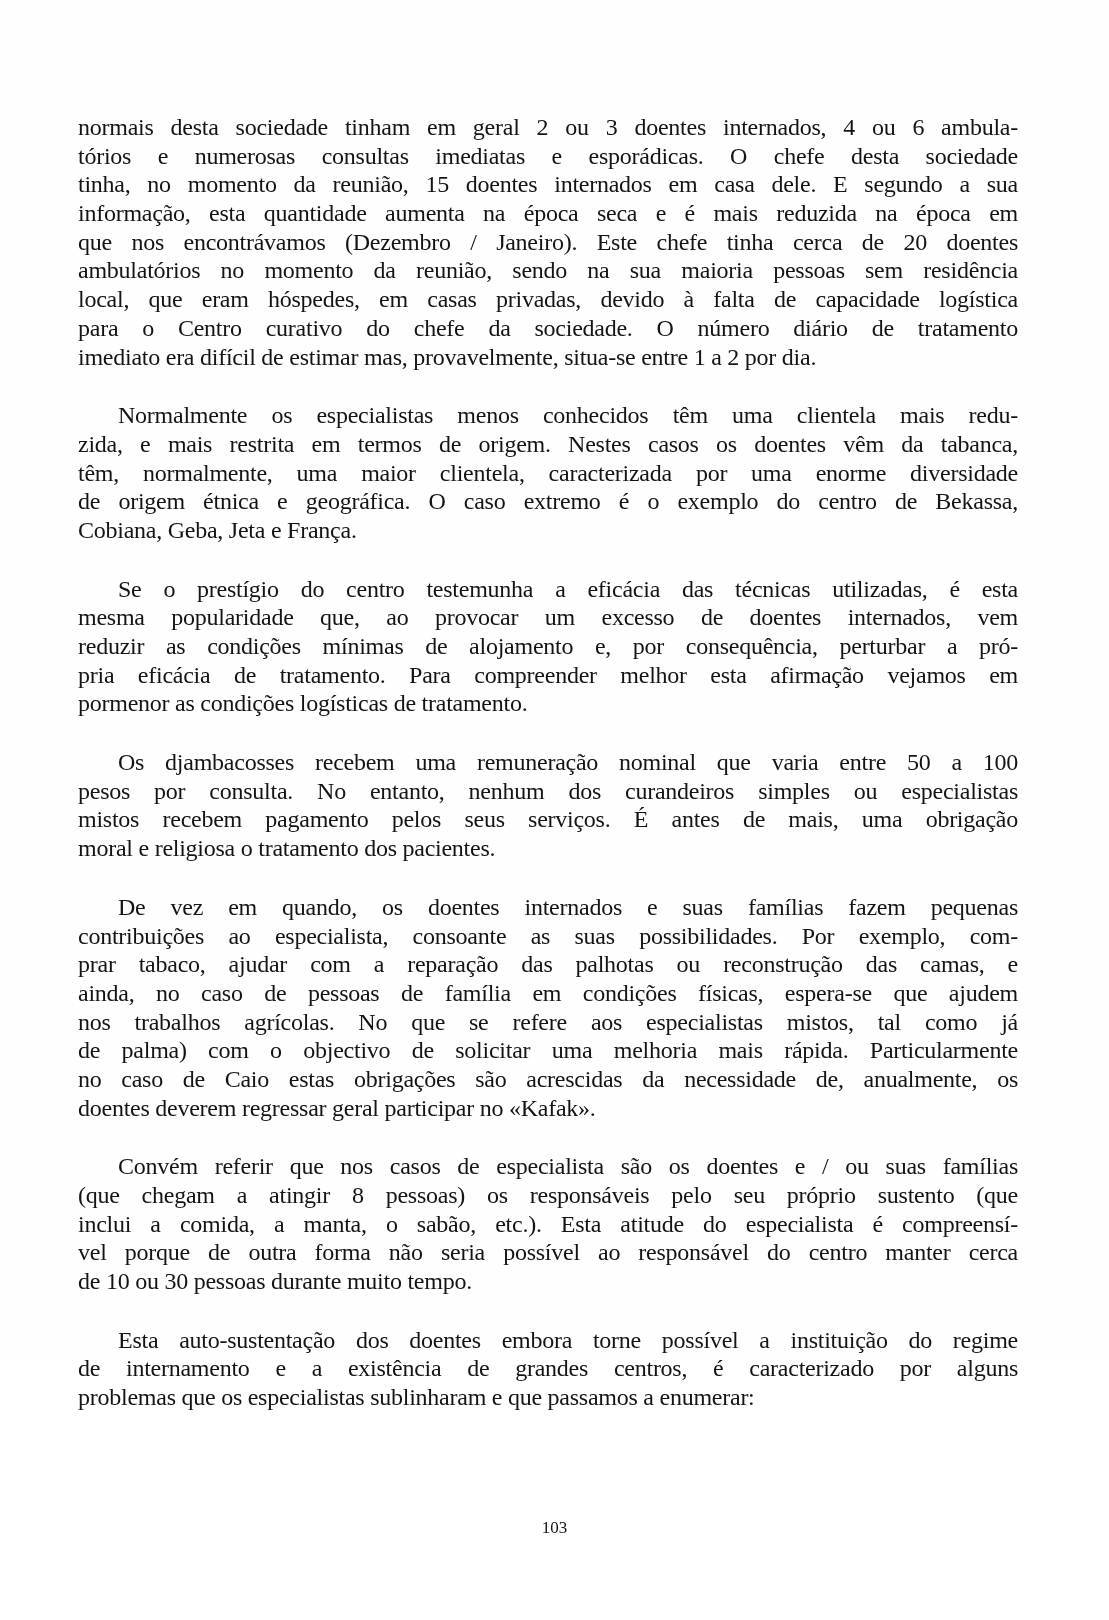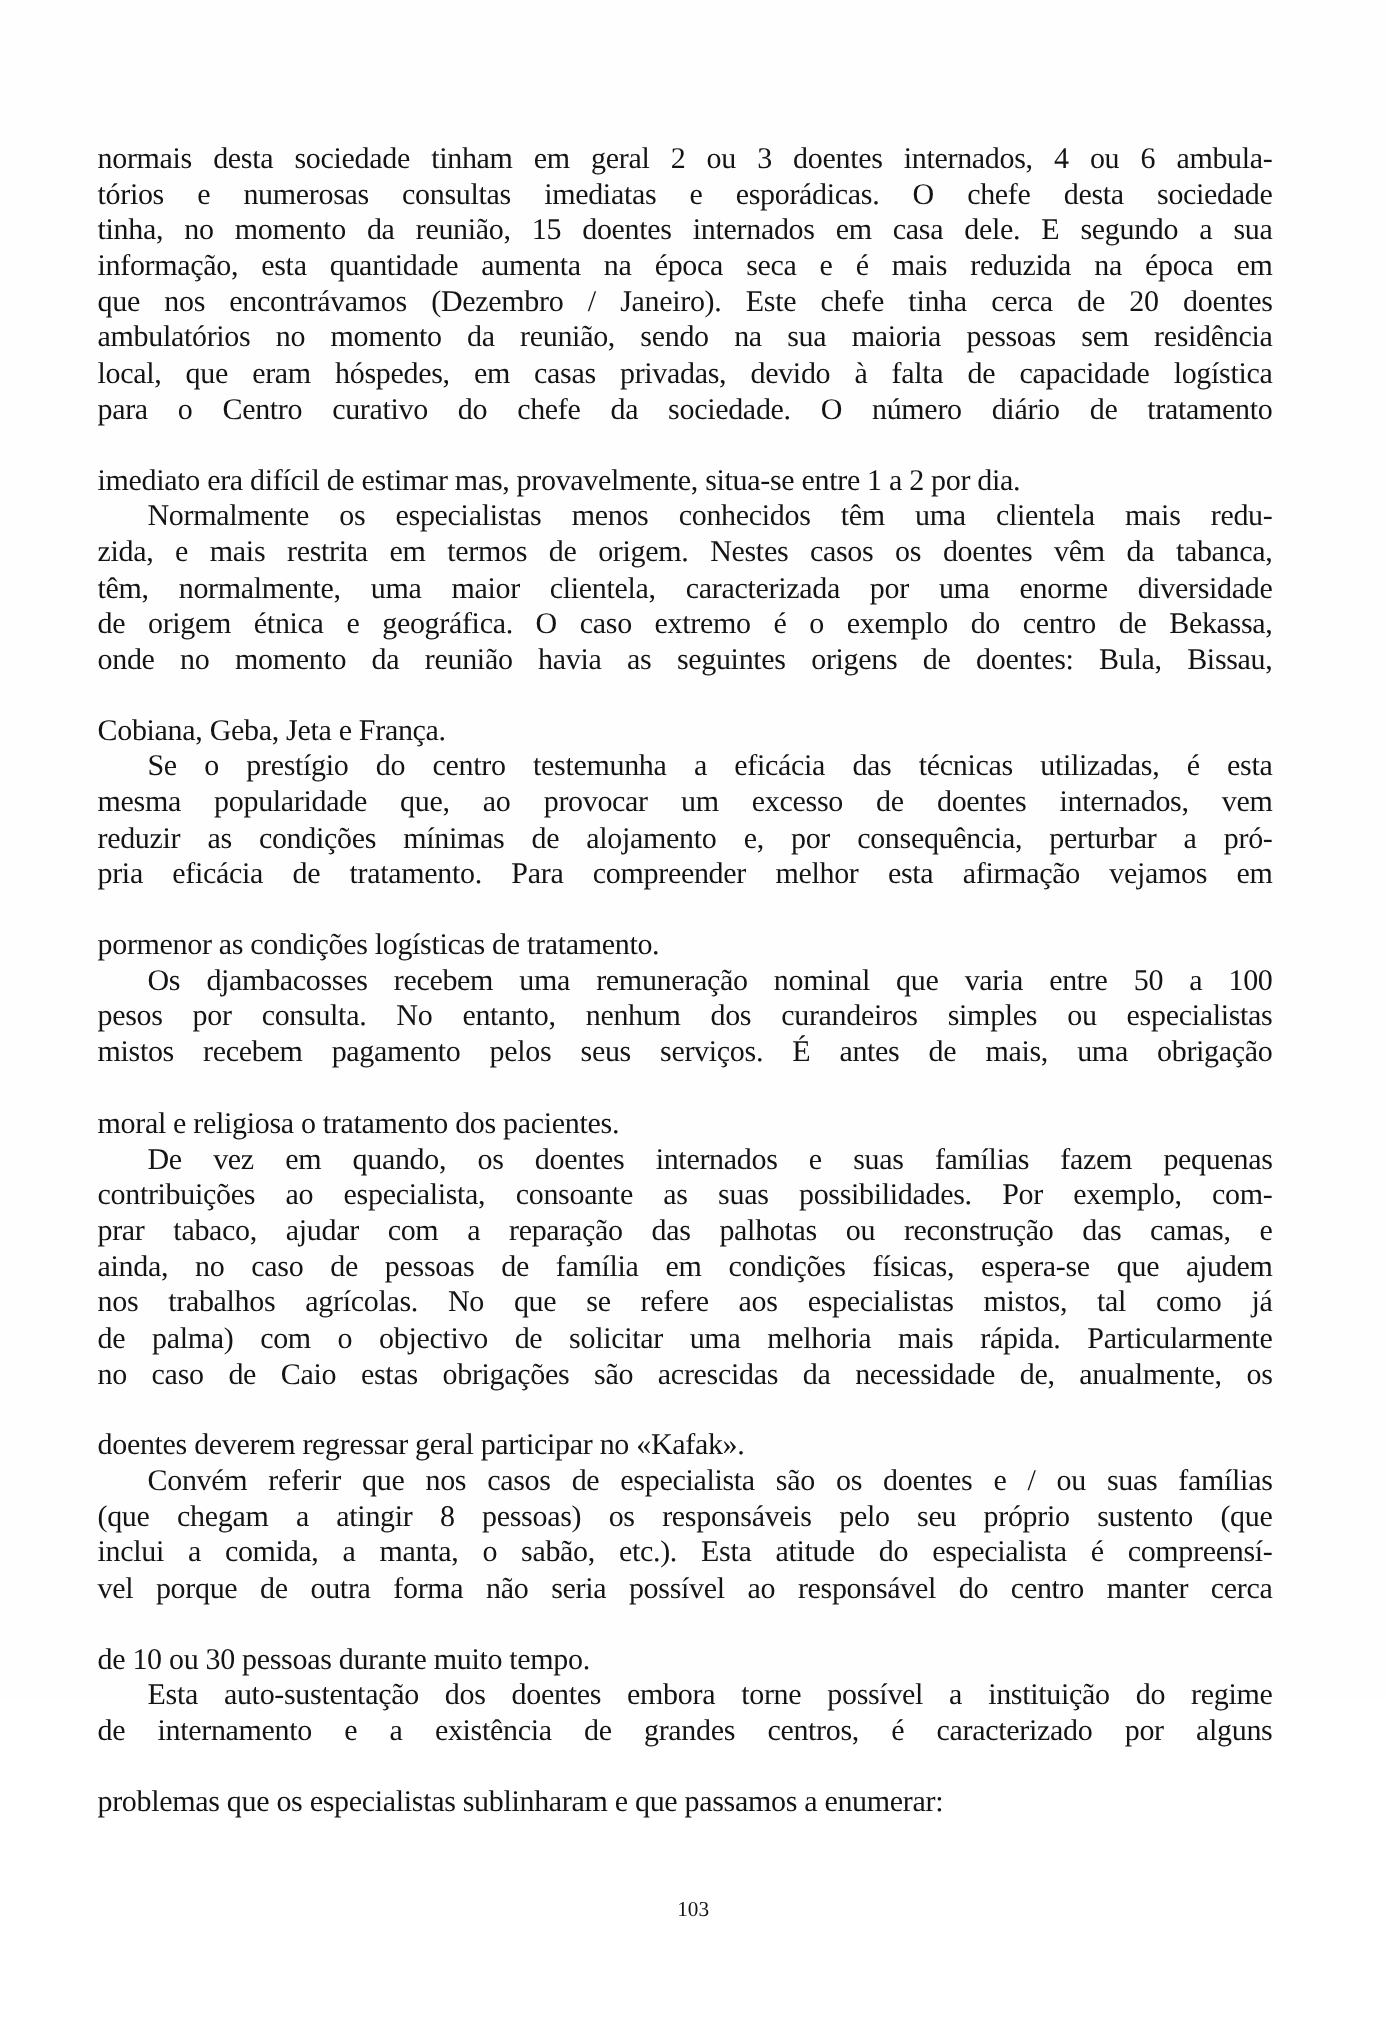--- a/index.html
+++ b/index.html
@@ -17,22 +17,22 @@
     letter-spacing: -0.25px;
   }
   .line {
     display: block;
     white-space: nowrap;
     text-align: justify;
     text-align-last: justify;
     height: 28.7px;
     overflow: visible;
   }
-  .line.last { text-align-last: left; margin-top: 28px; }
-  .line.indent { padding-left: 40px; }
+  .line.last { text-align-last: left; }
+  .line.indent { padding-left: 40px; margin-top: 30px; }
   .page-number {
     position: absolute; left: 0; width: 1109px; top: 1518px;
     text-align: center;
     font-family: "Liberation Serif", "DejaVu Serif", serif;
     font-size: 17px; color: #141414;
   }
 </style>
 </head>
 <body>
 
@@ -47,21 +47,20 @@
         <span class="line">ambulatórios no momento da reunião, sendo na sua maioria pessoas sem residência</span>
         <span class="line">local, que eram hóspedes, em casas privadas, devido à falta de capacidade logística</span>
         <span class="line">para o Centro curativo do chefe da sociedade. O número diário de tratamento</span>
         <span class="line last">imediato era difícil de estimar mas, provavelmente, situa-se entre 1 a 2 por dia.</span>
       </div>
       <div>
         <span class="line indent">Normalmente os especialistas menos conhecidos têm uma clientela mais redu-</span>
         <span class="line">zida, e mais restrita em termos de origem. Nestes casos os doentes vêm da tabanca,</span>
         <span class="line">têm, normalmente, uma maior clientela, caracterizada por uma enorme diversidade</span>
         <span class="line">de origem étnica e geográfica. O caso extremo é o exemplo do centro de Bekassa,</span>
-        <span class="line">onde no momento da reunião havia as seguintes origens de doentes: Bula, Bissau,</span>
         <span class="line last">Cobiana, Geba, Jeta e França.</span>
       </div>
       <div>
         <span class="line indent">Se o prestígio do centro testemunha a eficácia das técnicas utilizadas, é esta</span>
         <span class="line">mesma popularidade que, ao provocar um excesso de doentes internados, vem</span>
         <span class="line">reduzir as condições mínimas de alojamento e, por consequência, perturbar a pró-</span>
         <span class="line">pria eficácia de tratamento. Para compreender melhor esta afirmação vejamos em</span>
         <span class="line last">pormenor as condições logísticas de tratamento.</span>
       </div>
       <div>

